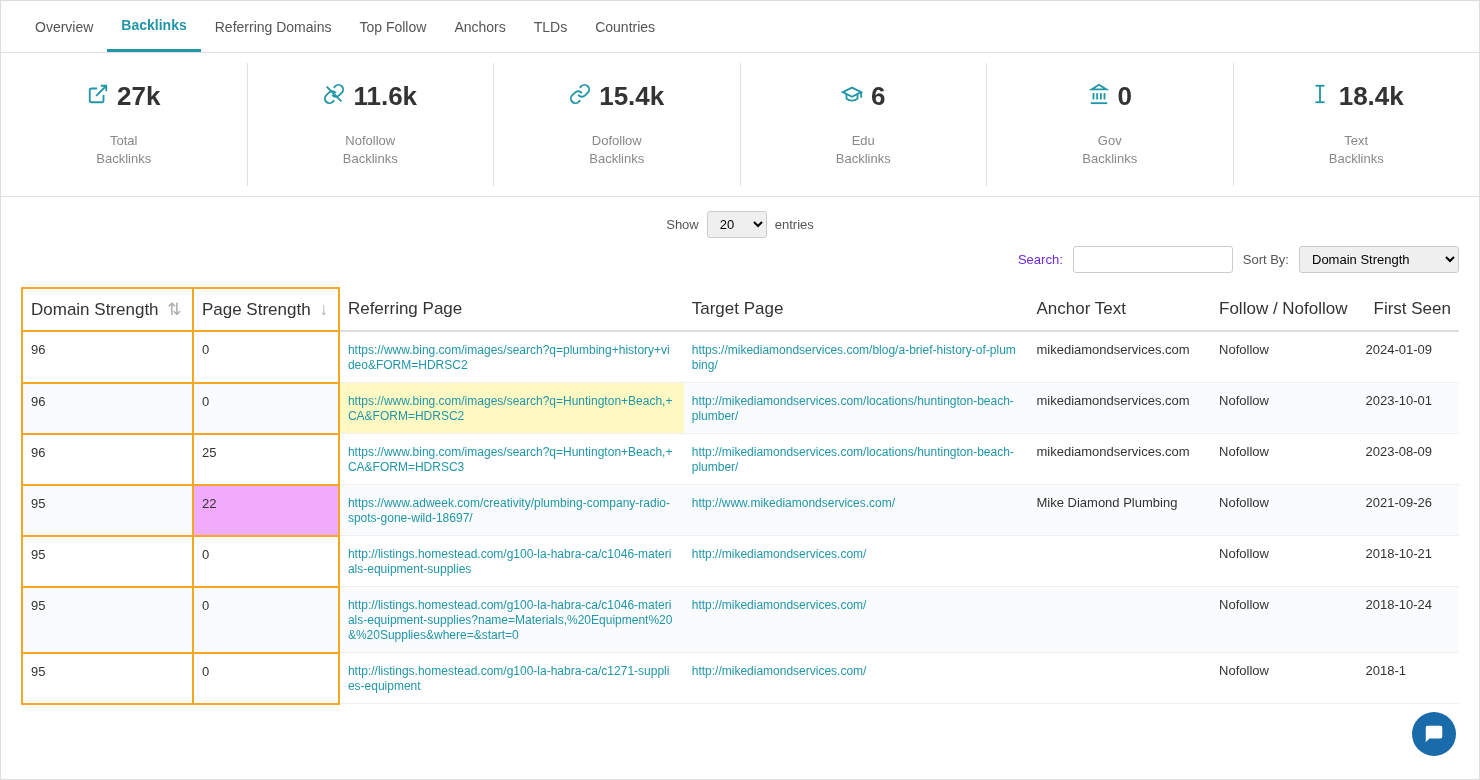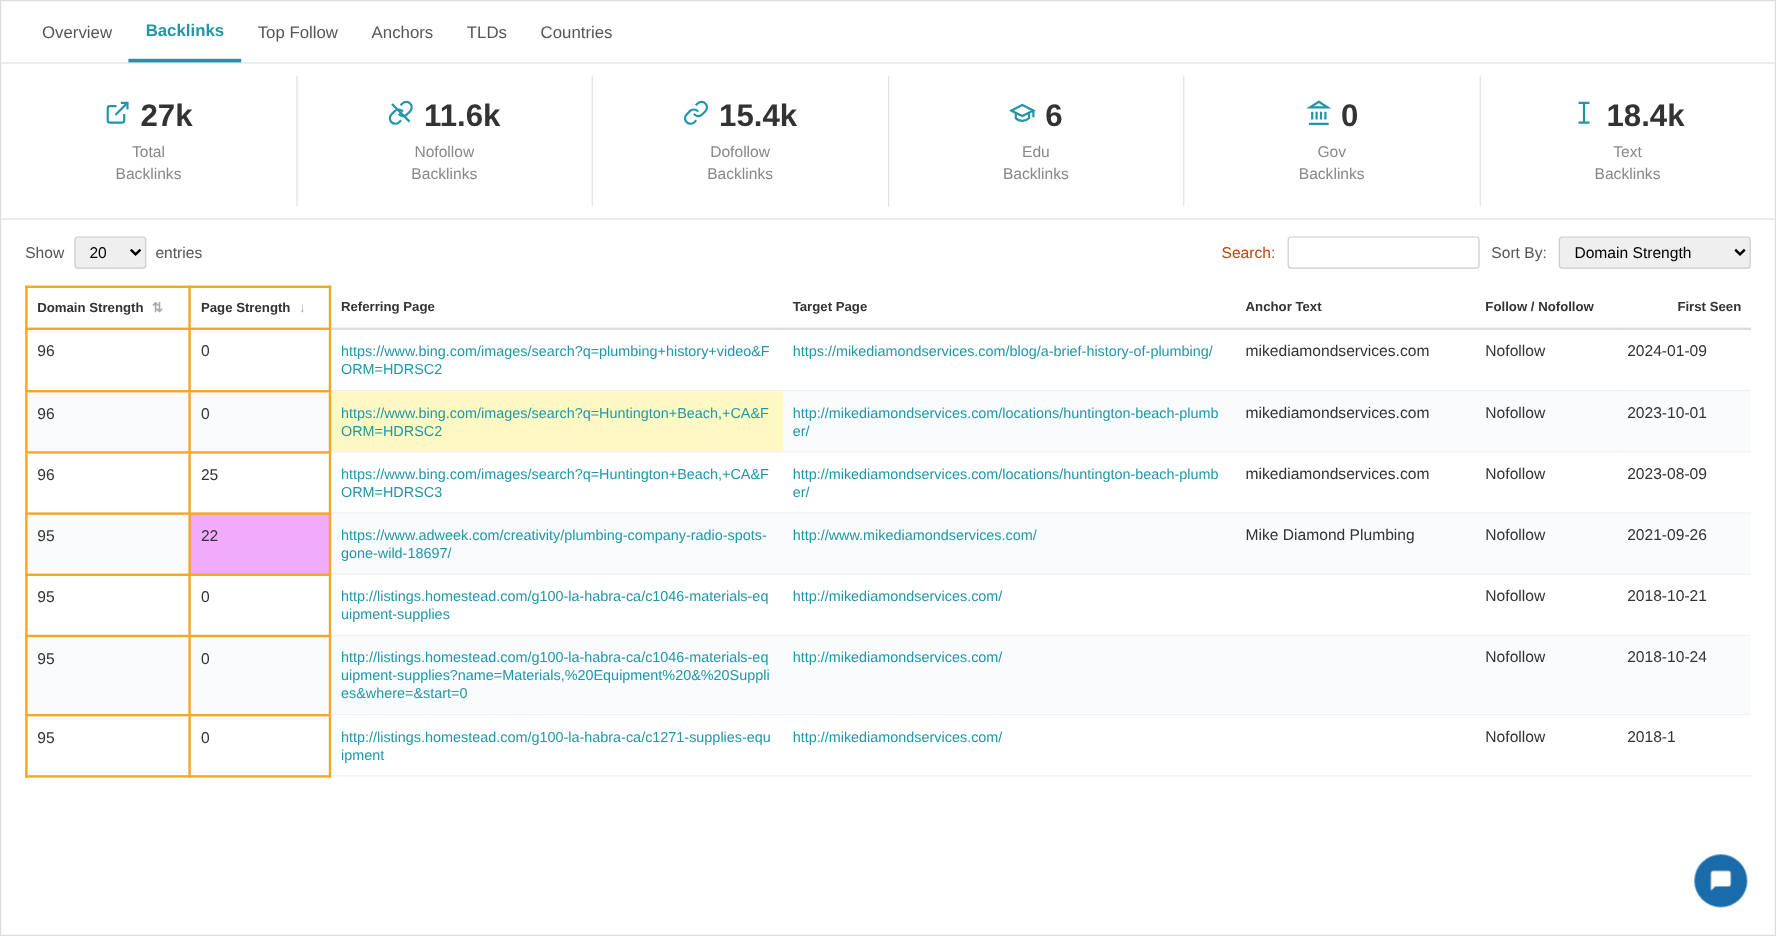--- a/index.html
+++ b/index.html
@@ -11,38 +11,38 @@
     .tabs { display: flex; align-items: center; padding: 0 20px; border-bottom: 1px solid #e0e0e0; }
     .tab { padding: 16px 14px; cursor: pointer; font-size: 14px; color: #555; text-decoration: none; }
     .tab.active { color: #2196a8; border-bottom: 3px solid #2196a8; font-weight: bold; }
     
     
     .stats-row { display: flex; border-bottom: 1px solid #e0e0e0; padding: 10px 0; }
     .stat-item { flex: 1; display: flex; flex-direction: column; align-items: center; padding: 18px 10px; border-right: 1px solid #e0e0e0; }
     .stat-item:last-child { border-right: none; }
     .stat-value { font-size: 26px; font-weight: bold; color: #333; display: flex; align-items: center; gap: 8px; }
     .stat-value .icon { color: #2196a8; font-size: 22px; }
-    .stat-label { font-size: 13px; color: #888; margin-top: 6px; text-align: center; line-height: 1.4; }
-    
-    
-    .controls { display: flex; align-items: center; padding: 14px 20px; gap: 8px; }
+    .stat-label { font-size: 13px; color: #888; margin-top: 20px; text-align: center; line-height: 1.4; }
+    
+    
+    .controls { display: flex; align-items: center; padding: 14px 20px; gap: 8px; flex-direction: column; }
     .controls-left { display: flex; align-items: center; gap: 8px; }
     .controls-right { margin-left: auto; display: flex; align-items: center; gap: 10px; }
     .show-label { font-size: 13px; color: #555; }
     select { padding: 4px 8px; border: 1px solid #ccc; border-radius: 3px; font-size: 13px; }
-    .search-label { font-size: 13px; color: #c2410c; }
+    .search-label { font-size: 13px; color: #6d28d9; }
     .search-input { padding: 5px 10px; border: 1px solid #ccc; border-radius: 3px; font-size: 13px; width: 160px; }
     .sortby-label { font-size: 13px; color: #555; }
     .sortby-select { padding: 4px 8px; border: 1px solid #ccc; border-radius: 3px; font-size: 13px; min-width: 160px; }
     
     
     .table-wrapper { padding: 0 20px; }
     table { width: 100%; border-collapse: collapse; font-size: 13px; }
     thead tr { border-bottom: 2px solid #ddd; }
-    th { padding: 10px 8px; text-align: left; font-weight: bold; color: #333; font-size: 11px; cursor: pointer; white-space: nowrap; margin-left: 43px; }
+    th { padding: 10px 8px; text-align: left; font-weight: normal; color: #333; font-size: 17px; cursor: pointer; white-space: nowrap; margin-left: 43px; }
     th .sort-icon { color: #aaa; margin-left: 4px; }
     td { padding: 10px 8px; vertical-align: top; border-bottom: 1px solid #f0f0f0; }
     tr:nth-child(even) td { background: #f9fbfc; }
     tr:nth-child(odd) td { background: #fff; }
     
     .col-domain-strength { width: 80px; }
     .col-page-strength { width: 80px; }
     .col-referring-page { width: 340px; }
     .col-target-page { width: 340px; }
     .col-anchor-text { width: 180px; }
@@ -55,20 +55,21 @@
     .chat-btn { position: fixed; bottom: 24px; right: 24px; width: 44px; height: 44px; background: #1a6baa; border-radius: 50%; display: flex; align-items: center; justify-content: center; cursor: pointer; color: white; font-size: 20px; }
   </style>
 </head>
 <body>
 
 <div class="container">
 
   <nav class="tabs">
     <a class="tab">Overview</a>
     <a class="tab active">Backlinks</a>
+    <a class="tab">Referring Domains</a>
     <a class="tab">Top Follow</a>
     <a class="tab">Anchors</a>
     <a class="tab">TLDs</a>
     <a class="tab">Countries</a>
   </nav>
 
   <div class="stats-row">
     <div class="stat-item">
       <div class="stat-value">
         <span class="icon" style="color:#2196a8;">

